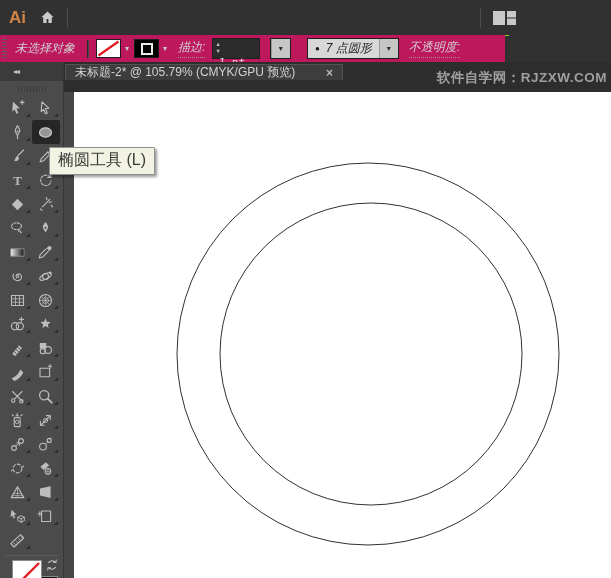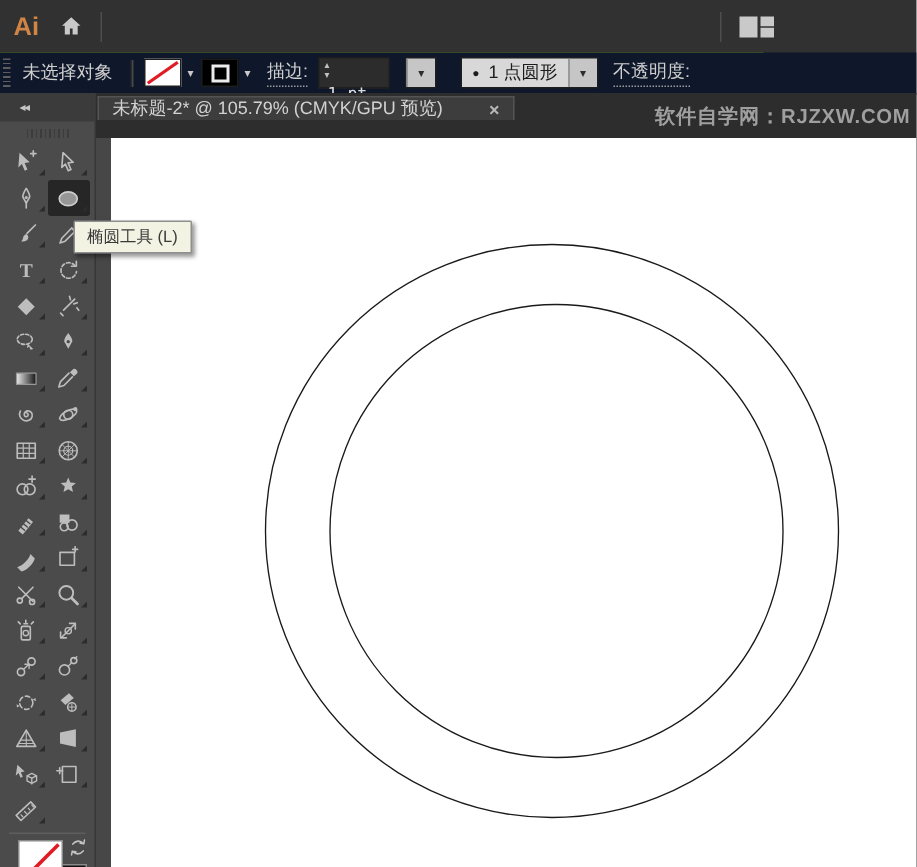--- a/index.html
+++ b/index.html
@@ -15,23 +15,23 @@
     background:#313131;border-bottom:1px solid #84cc16;
     display:flex;align-items:center;}
   .logo{font-size:17px;font-weight:bold;color:#d08445;margin-left:9px;letter-spacing:0;}
   .home{margin-left:13px;display:flex;align-items:center;}
   .vsep{width:1px;height:20px;background:#4d4d4d;margin:0 11px;}
   #menu-items{display:flex;align-items:center;}
   .menu-item{font-size:12px;color:#d6d6d6;padding:0 5px;white-space:nowrap;cursor:default;}
   #menubar-right{margin-left:auto;display:flex;align-items:center;}
   .ws-icon{width:24px;height:16px;overflow:hidden;margin-right:-7px;}
   
-  #controlbar{position:absolute;left:0;top:35px;width:611px;height:27px;
-    background:#0f172a;border-bottom:1px solid #232323;
-    display:flex;align-items:center;font-size:12px;color:#d0d0d0;white-space:nowrap;}
+  #controlbar{position:absolute;left:0;top:35px;width:505px;height:27px;
+    background:#be185d;border-bottom:1px solid #232323;
+    display:flex;align-items:center;font-size:12px;color:#d0d0d0;white-space:nowrap;font-style:italic;}
   .grip-v{width:5px;height:19px;margin:0 4px 0 2px;
     background:repeating-linear-gradient(0deg,#5d5d5d 0 1px,transparent 1px 3px);}
   .status{margin:0 10px 0 4px;}
   .cb-sep{width:1px;height:18px;background:#2b2b2b;box-shadow:1px 0 0 #484848;margin:0 8px 0 2px;}
   .swatch{width:25px;height:19px;border:1px solid #1d1d1d;box-sizing:border-box;
     display:flex;align-items:center;justify-content:center;position:relative;}
   .swatch.fill-none{background:#fff;}
   .swatch.stroke-black{background:#000;}
   .stroke-inner{width:8px;height:8px;border:2px solid #ececec;}
   .chev{font-size:8px;color:#c9c9c9;margin:0 5px 0 4px;cursor:default;}
@@ -78,21 +78,21 @@
     border:1px solid #8a8a8a;box-sizing:border-box;z-index:2;}
   #fs-stroke{position:absolute;left:28px;top:20px;width:30px;height:30px;background:#111;
     border:1px solid #8a8a8a;box-sizing:border-box;z-index:1;}
   #fs-swap{position:absolute;left:45px;top:2px;z-index:2;}
   
   #canvasarea{position:absolute;left:64px;top:92px;right:0;bottom:0;background:#474747;}
   #artboard{position:absolute;left:10px;top:0;right:0;bottom:0;background:#ffffff;}
   #artboard svg{display:block;width:100%;height:100%;}
   
   #tooltip{position:absolute;left:49px;top:147px;z-index:60;background:#f3f3e3;
-    border:1px solid #8f8f8f;border-radius:1px;color:#3a3a3a;font-size:11px;
+    border:1px solid #8f8f8f;border-radius:1px;color:#3a3a3a;font-size:16px;
     padding:2px 8px 3px;box-shadow:2px 2px 3px rgba(0,0,0,.4);white-space:nowrap;}
 </style>
 </head>
 <body>
 
 <div id="menubar">
   <span class="logo">Ai</span>
   <span class="home">
     <svg width="17" height="17" viewBox="0 0 17 17">
         <path d="M8.5 2.5L2.3 8.2h1.9V14h3.4v-4h1.8v4h3.4V8.2h1.9z" fill="#c9c9c9"></path>
@@ -133,21 +133,21 @@
     </span>
     <span class="step-val">1 pt</span>
     <span class="dd-chev-dark">▾</span>
   </span>
   <span class="lightdd" style="margin-left:10px;">
     <span class="dd-chev-light">▾</span>
   </span>
   <span class="lightdd" style="margin-left:16px;">
     <span class="main">
       <span class="bullet">●</span>
-      <span>1 点圆形</span>
+      <span>7 点圆形</span>
     </span>
     <span class="dd-chev-light">▾</span>
   </span>
   <span class="linklabel" style="margin-left:10px;">不透明度:</span>
 </div>
 
 <div id="tabstrip">
   <div id="doc-tab">
     <span class="title">未标题-2* @ 105.79% (CMYK/GPU 预览)</span>
     <span class="close">×</span>

